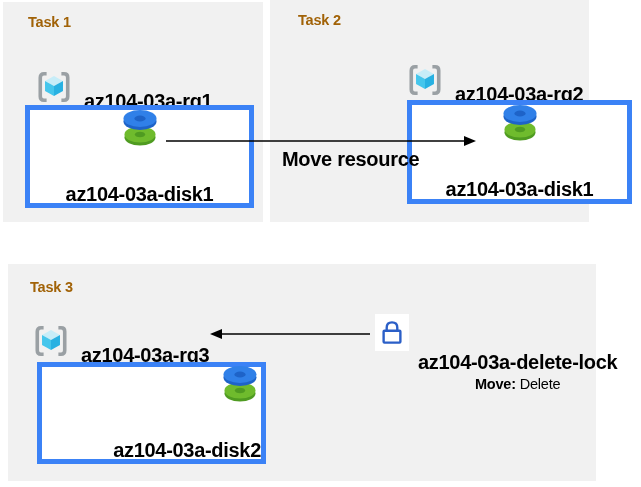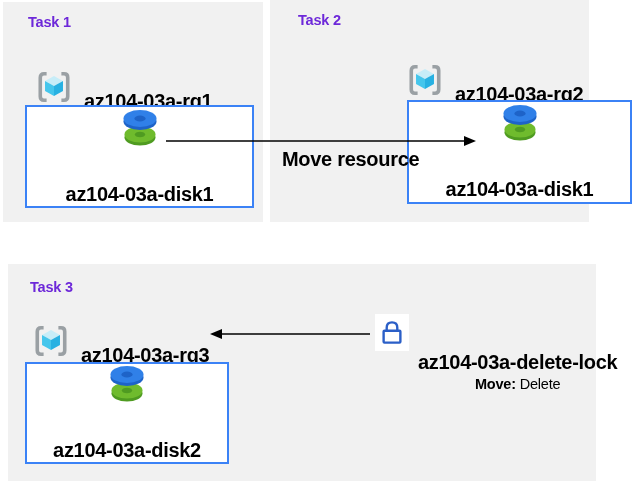--- a/index.html
+++ b/index.html
@@ -17,21 +17,21 @@
   }
   .panel-1 { left: 3px;   top: 2px;   width: 260px; height: 220px; }
   .panel-2 { left: 270px; top: 0px;   width: 319px; height: 222px; }
   .panel-3 { left: 8px;   top: 264px; width: 588px; height: 217px; }
 
   .task-title {
     position: absolute;
     margin: 0;
     font-size: 14.5px;
     font-weight: bold;
-    color: #6d28d9;
+    color: #a16207;
     letter-spacing: -0.2px;
   }
   .panel-1 .task-title { left: 25px; top: 12px; }
   .panel-2 .task-title { left: 28px; top: 12px; }
   .panel-3 .task-title { left: 22px; top: 15px; }
 
   .rg-row {
     position: absolute;
     display: flex;
     align-items: center;
@@ -45,31 +45,31 @@
   .rg-label, .disk-label, .move-label, .lock-title {
     font-weight: bold;
     font-size: 20px;
     letter-spacing: -0.3px;
     white-space: nowrap;
     margin-top: 30px;
   }
   .resource-box {
     position: absolute;
     background: #ffffff;
-    border: 2px solid #3b82f6;
+    border: 5px solid #3b82f6;
     display: flex;
     flex-direction: column;
     align-items: center;
     justify-content: center;
     row-gap: 7px;
     box-sizing: border-box;
   }
   .panel-1 .resource-box { left: 22px;  top: 103px; width: 229px; height: 103px; }
   .panel-2 .resource-box { left: 137px; top: 100px; width: 225px; height: 104px; }
-  .panel-3 .resource-box { left: 17px;  top: 98px;  width: 204px; height: 102px; }
+  .panel-3 .resource-box { left: 29px;  top: 98px;  width: 229px; height: 102px; align-items: flex-end; }
 
   .disk-icon { width: 42px; height: 38px; display: block; }
 
   .move-label {
     position: absolute;
     left: 282px; top: 118px;
   }
   .arrow-svg { position: absolute; display: block; }
   #move-arrow { left: 166px; top: 133px; }
   #lock-arrow { left: 208px; top: 326px; }

